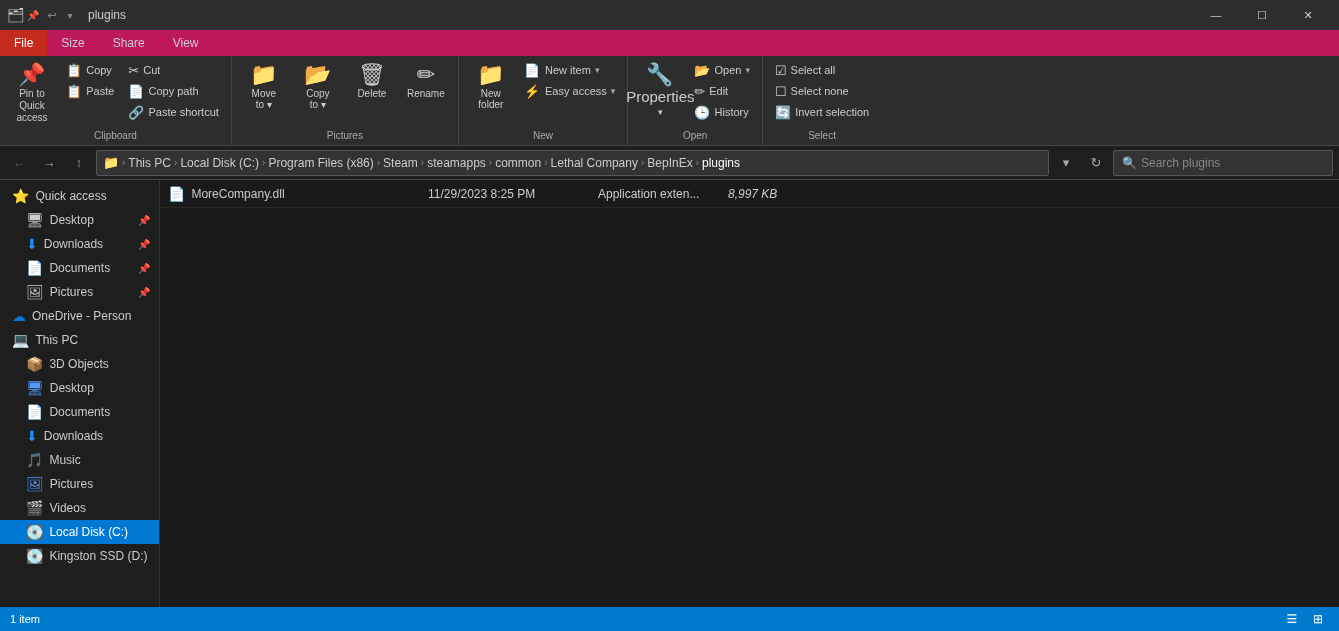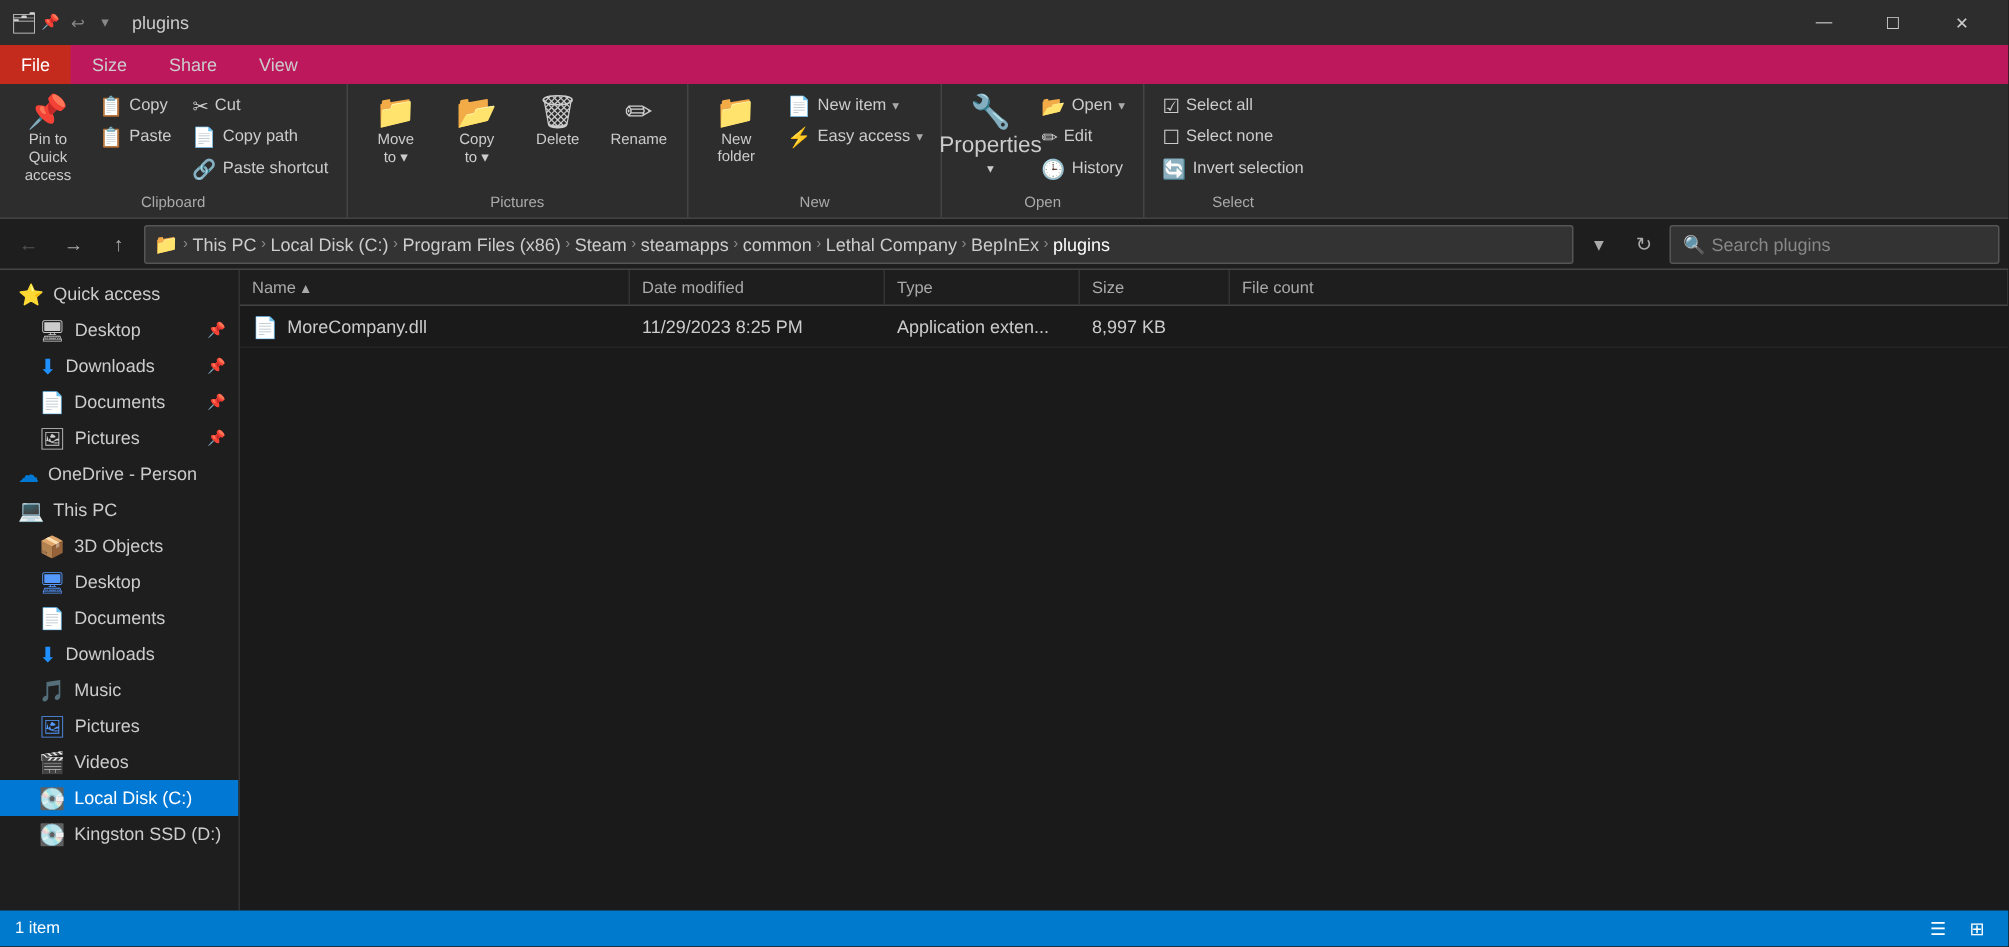--- a/index.html
+++ b/index.html
@@ -300,21 +300,21 @@
       white-space: nowrap;
       overflow: hidden;
       text-overflow: ellipsis;
       height: 100%;
       display: flex;
       align-items: center;
     }
     .file-cell.name { width: 260px; gap: 6px; }
     .file-cell.date { width: 170px; }
     .file-cell.type { width: 130px; }
-    .file-cell.size { width: 100px; }
+    .file-cell.size { width: 100px; font-style: italic; }
     .file-cell.filecount { flex: 1; }
 
     .file-icon { font-size: 14px; }
 
     
     .status-bar {
       height: 24px;
       background: #007acc;
       display: flex;
       align-items: center;
@@ -615,38 +615,20 @@
     <div class="sidebar-item">
       <span style="width:8px;"></span>
       <span class="si-icon">💽</span>
       <span>Kingston SSD (D:)</span>
     </div>
 
   </div>
 
   <div class="file-area">
 
-    <div class="file-list-header">
-      <div class="col-header col-name">
-        <span>Name</span>
-        <span class="sort-arrow">▲</span>
-      </div>
-      <div class="col-header col-date">
-        <span>Date modified</span>
-      </div>
-      <div class="col-header col-type">
-        <span>Type</span>
-      </div>
-      <div class="col-header col-size">
-        <span>Size</span>
-      </div>
-      <div class="col-header col-filecount">
-        <span>File count</span>
-      </div>
-    </div>
 
     <div class="file-list-body">
       <div class="file-row">
         <div class="file-cell name">
           <span class="file-icon">📄</span>
           <span>MoreCompany.dll</span>
         </div>
         <div class="file-cell date">
           <span>11/29/2023 8:25 PM</span>
         </div>

